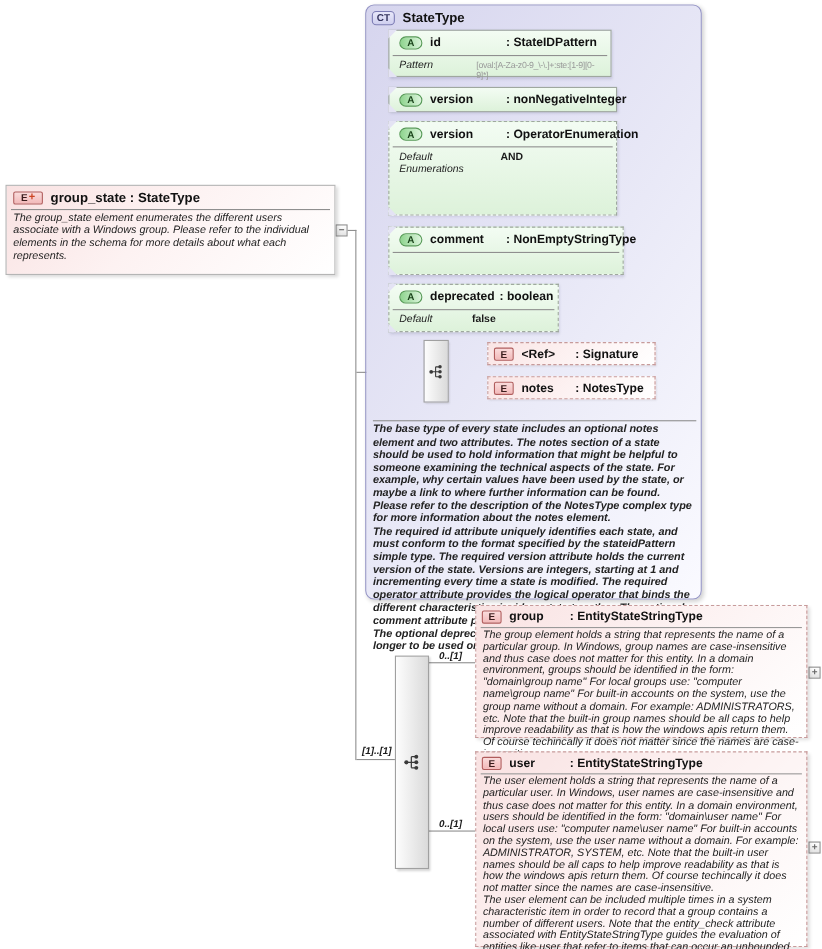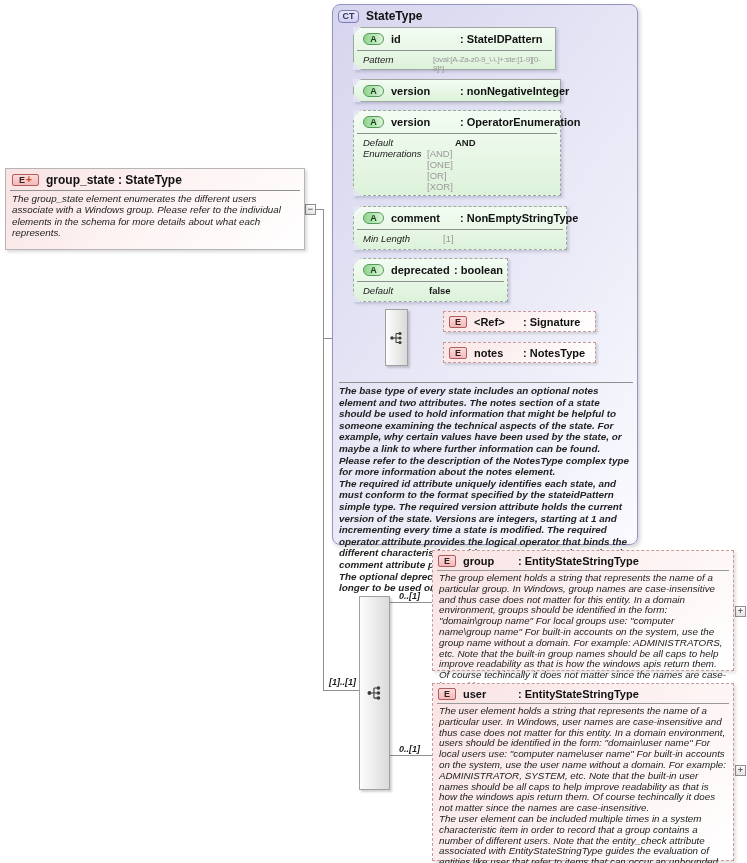--- a/index.html
+++ b/index.html
@@ -169,42 +169,30 @@
     <div class="attr-head">
       <span class="badge badge-a">A</span>
       <span class="aname">version</span>
       <span class="atype">: OperatorEnumeration</span>
     </div>
     <div class="attr-sep"></div>
     <div class="props op-grid">
       <span class="plabel">Default</span>
       <span class="pval strong">AND</span>
       <span class="plabel">Enumerations</span>
-      <span>
-        <div class="enum-line">[AND]</div>
-        <div class="enum-line">[ONE]</div>
-        <div class="enum-line">[OR]</div>
-        <div class="enum-line">[XOR]</div>
-      </span>
     </div>
   </div>
 
   <div class="attr dashed" style="left:353px;top:206px;width:214px;height:44px;">
     <div class="attr-head">
       <span class="badge badge-a">A</span>
       <span class="aname">comment</span>
       <span class="atype">: NonEmptyStringType</span>
     </div>
     <div class="attr-sep"></div>
-    <div class="props">
-        <div class="prow">
-      <span class="plabel" style="width:52px;">Min Length</span>
-      <span class="pval">[1]</span>
-    </div>
-      </div>
   </div>
 
   <div class="attr dashed" style="left:353px;top:258px;width:155px;height:44px;">
     <div class="attr-head">
       <span class="badge badge-a">A</span>
       <span class="aname" style="min-width:0;">deprecated</span>
       <span class="atype">: boolean</span>
     </div>
     <div class="attr-sep"></div>
     <div class="props">

